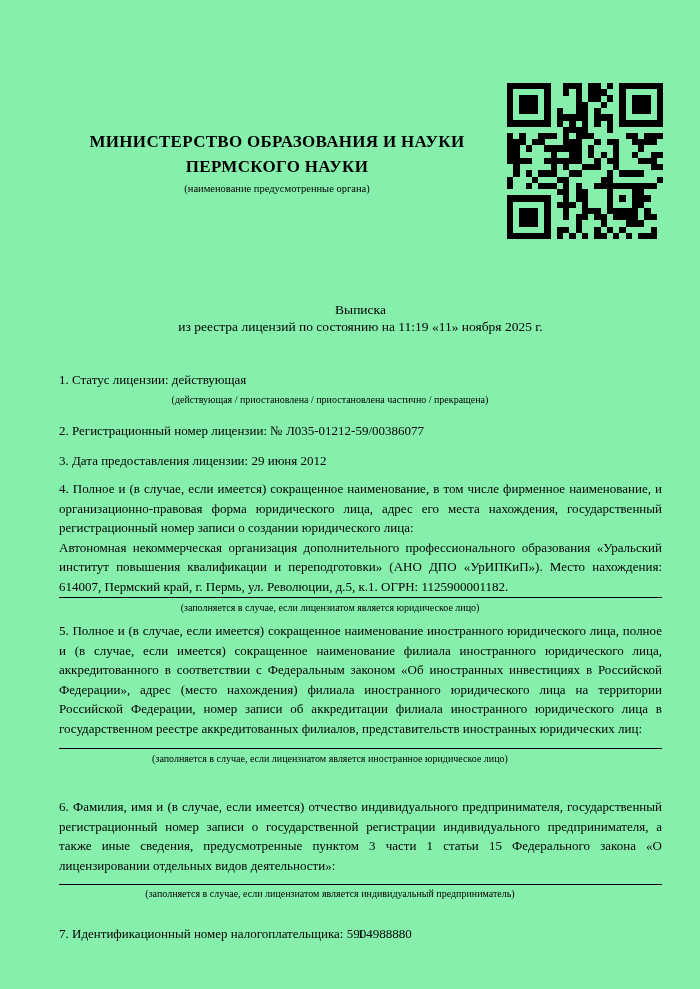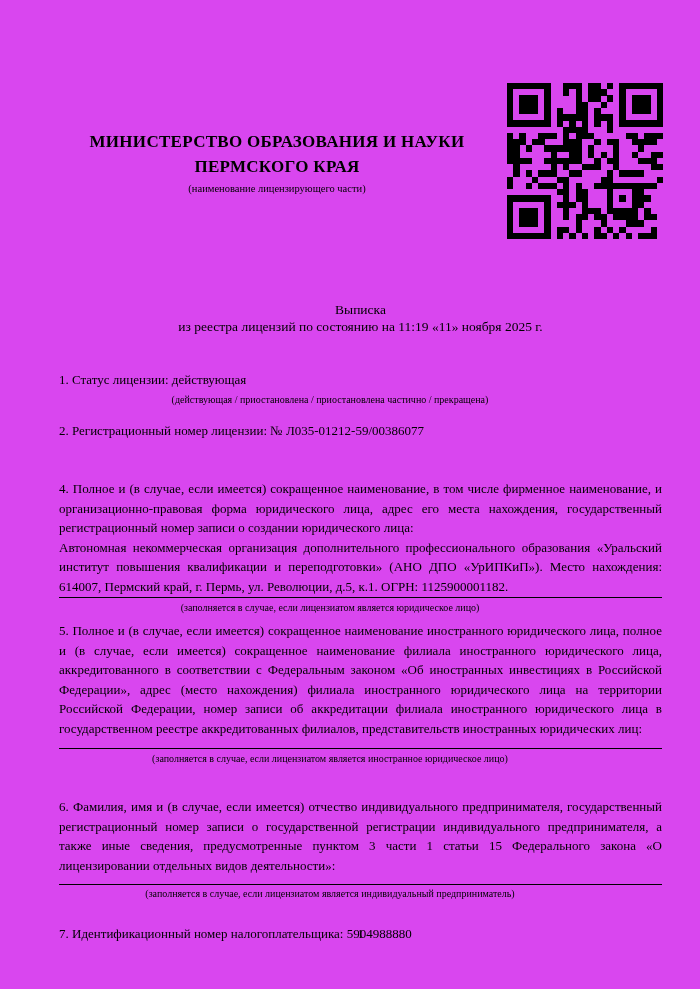--- a/index.html
+++ b/index.html
@@ -1,17 +1,17 @@
 <!DOCTYPE html>
 <html><head>
 <meta charset="utf-8">
 <style>
   html,body{margin:0;padding:0;background:#ffffff;}
   .page{
-    position:relative;width:700px;height:989px;background:#d946ef;
+    position:relative;width:700px;height:989px;background:#86efac;
     font-family:"Liberation Serif", serif;color:#000;overflow:hidden;
   }
   .abs{position:absolute;left:59px;width:603px;}
   
   .ministry-block{top:129px;width:436px;text-align:center;}
   .ministry-line{font-weight:bold;font-size:17px;line-height:25px;letter-spacing:0.3px;}
   .ministry-caption{font-size:10.5px;line-height:13px;margin-top:3px;}
   .qr{position:absolute;top:83px;left:507px;width:156px;height:156px;}
   
   .vypiska{top:302px;text-align:center;font-size:13.5px;line-height:16.5px;}
@@ -31,22 +31,22 @@
   .mt3{margin-top:3px;}
   .page-number{top:926px;text-align:center;font-size:13px;line-height:15px;}
 </style>
 </head>
 <body>
 
 <div class="page">
 
   <div class="abs ministry-block">
     <div class="ministry-line">МИНИСТЕРСТВО ОБРАЗОВАНИЯ И НАУКИ</div>
-    <div class="ministry-line">ПЕРМСКОГО КРАЯ</div>
-    <div class="ministry-caption">(наименование лицензирующего части)</div>
+    <div class="ministry-line">ПЕРМСКОГО НАУКИ</div>
+    <div class="ministry-caption">(наименование предусмотренные органа)</div>
   </div>
 
   <div class="qr" id="qr"><svg width="156" height="156" viewBox="0 0 156 156" shape-rendering="crispEdges" fill="#000000">
         <rect x="0.00" y="0.00" width="6.30" height="6.30"></rect>
         <rect x="6.24" y="0.00" width="6.30" height="6.30"></rect>
         <rect x="12.48" y="0.00" width="6.30" height="6.30"></rect>
         <rect x="18.72" y="0.00" width="6.30" height="6.30"></rect>
         <rect x="24.96" y="0.00" width="6.30" height="6.30"></rect>
         <rect x="31.20" y="0.00" width="6.30" height="6.30"></rect>
         <rect x="37.44" y="0.00" width="6.30" height="6.30"></rect>
@@ -369,20 +369,23 @@
 
   <div class="abs i1">
     <p class="para">1. Статус лицензии: действующая</p>
     <div class="caption-block">(действующая / приостановлена / приостановлена частично / прекращена)</div>
   </div>
 
   <div class="abs i2">
     <p class="para">2. Регистрационный номер лицензии: № Л035-01212-59/00386077</p>
   </div>
 
+  <div class="abs i3">
+    <p class="para">3. Дата предоставления лицензии: 29 июня 2012</p>
+  </div>
 
   <div class="abs i4">
     <p class="para just">4. Полное и (в случае, если имеется) сокращенное наименование, в том числе фирменное наименование, и организационно-правовая форма юридического лица, адрес его места нахождения, государственный регистрационный номер записи о создании юридического лица:</p>
     <p class="para just">Автономная некоммерческая организация дополнительного профессионального образования «Уральский институт повышения квалификации и переподготовки» (АНО ДПО «УрИПКиП»). Место нахождения: 614007, Пермский край, г. Пермь, ул. Революции, д.5, к.1. ОГРН: 1125900001182.</p>
     <div class="rule"></div>
     <div class="caption-block">(заполняется в случае, если лицензиатом является юридическое лицо)</div>
   </div>
 
   <div class="abs i5">
     <p class="para just">5. Полное и (в случае, если имеется) сокращенное наименование иностранного юридического лица, полное и (в случае, если имеется) сокращенное наименование филиала иностранного юридического лица, аккредитованного в соответствии с Федеральным законом «Об иностранных инвестициях в Российской Федерации», адрес (место нахождения) филиала иностранного юридического лица на территории Российской Федерации, номер записи об аккредитации филиала иностранного юридического лица в государственном реестре аккредитованных филиалов, представительств иностранных юридических лиц:</p>

